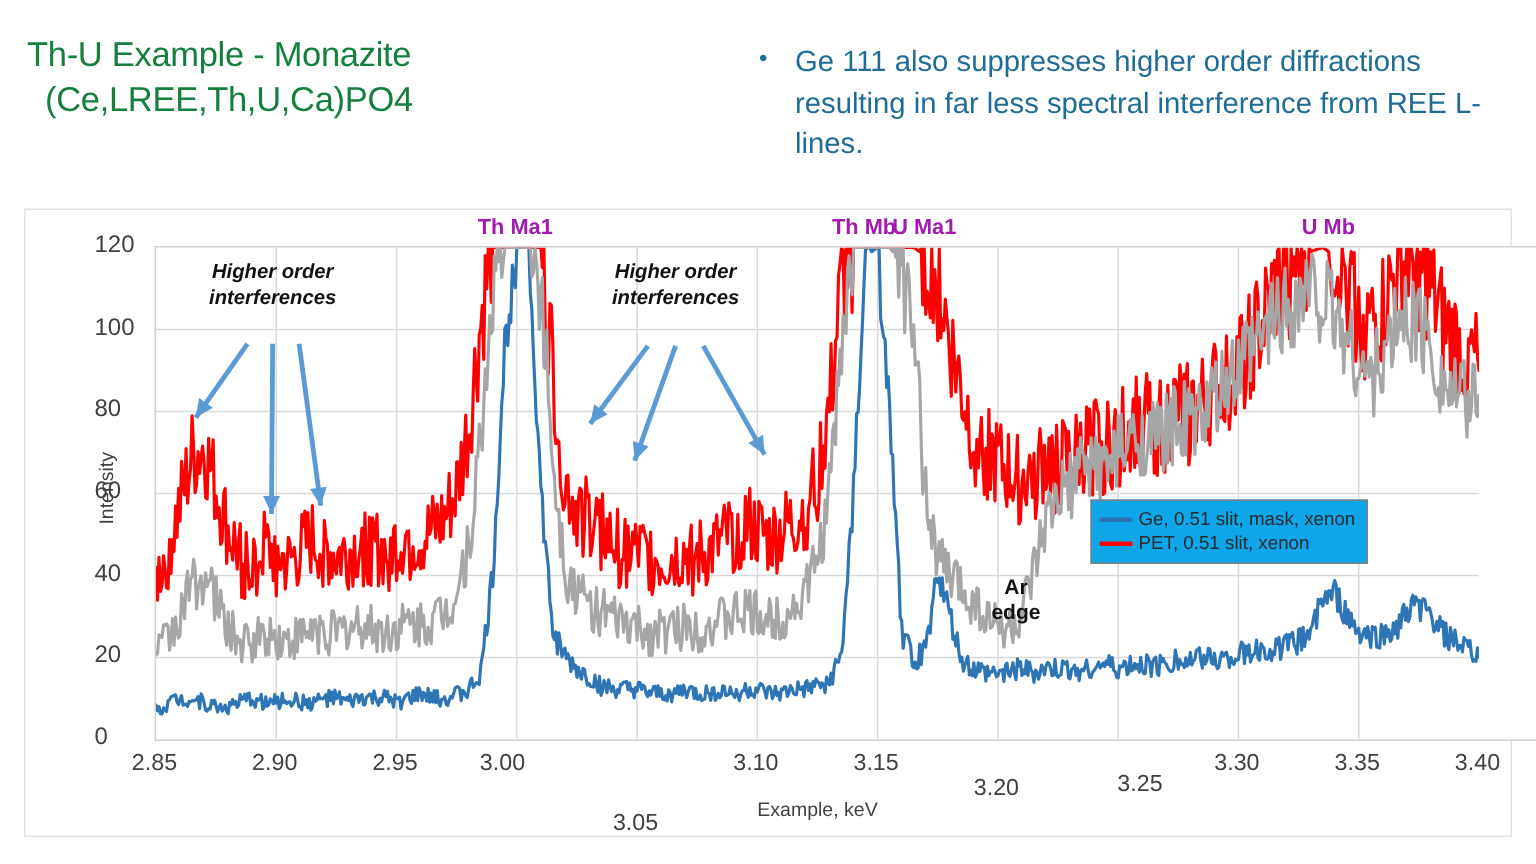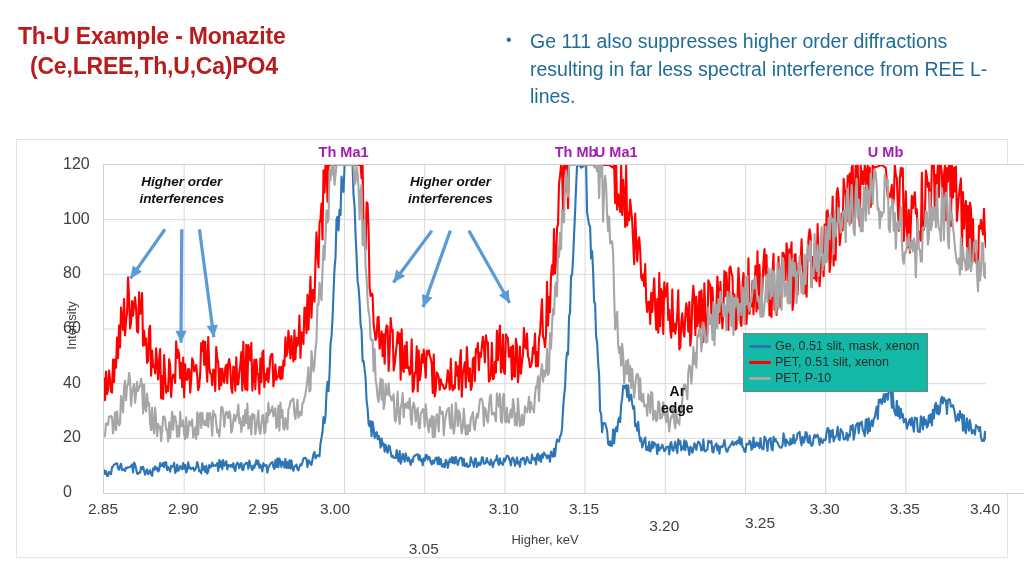--- a/index.html
+++ b/index.html
@@ -6,22 +6,22 @@
   body{
     width:1024px;height:576px;background:#ffffff;overflow:hidden;
     font-family:"Liberation Sans", sans-serif;
     -webkit-font-smoothing:antialiased;
   }
   .slide{position:relative;width:1024px;height:576px;}
 
   
   .title{
     position:absolute;left:18px;top:22px;width:470px;
-    font-size:23px;font-weight:bold;line-height:1.30;
-    color:#b91c1c;letter-spacing:-0.2px;
+    font-size:23px;font-weight:normal;line-height:1.30;
+    color:#15803d;letter-spacing:-0.2px;
   }
   .title .l2{display:block;padding-left:12px;}
 
   .bullet-block{
     position:absolute;left:506px;top:28px;width:500px;
     color:#1F6C96;font-size:19.5px;line-height:1.42;
   }
   .bullet-row{display:flex;align-items:flex-start;}
   .bullet-dot{
     flex:0 0 24px;font-size:16px;line-height:1.5;color:#1F6C96;text-align:left;
@@ -67,22 +67,22 @@
   .plot svg{display:block;}
 
   
   .peaklab{
     position:absolute;top:4px;font-size:14.5px;font-weight:bold;color:#a21caf;
     white-space:nowrap;transform:translateX(-50%);
   }
 
   
   .legend{
-    position:absolute;left:726px;top:193px;
-    border:1px solid #7f7f7f;background:#14b8a6;
+    position:absolute;left:710px;top:193px;
+    border:1px solid #7f7f7f;background:#0ea5e9;
     padding:4px 7px 5px 5px;box-sizing:border-box;
   }
   .leg-row{display:flex;align-items:center;height:16px;}
   .leg-swatch{width:22px;height:3px;margin-right:4px;flex:0 0 22px;border-radius:1px;}
   .leg-txt{font-size:12.5px;color:#2b2b2b;white-space:nowrap;}
 </style>
 </head>
 <body>
 
 <div class="slide">
@@ -120,21 +120,21 @@
           <div class="xlab" style="left: 232px;">3.00</div>
           <div class="xlab" style="left: 320.727px; margin-top: 40px;">3.05</div>
           <div class="xlab" style="left: 400.909px;">3.10</div>
           <div class="xlab" style="left: 481.091px;">3.15</div>
           <div class="xlab" style="left: 561.273px; margin-top: 17px;">3.20</div>
           <div class="xlab" style="left: 657px; margin-top: 14px;">3.25</div>
           <div class="xlab" style="left: 721.636px;">3.30</div>
           <div class="xlab" style="left: 801.818px;">3.35</div>
           <div class="xlab" style="left: 882px;">3.40</div>
         </div>
-      <div class="xaxis-title">Higher, keV</div>
+      <div class="xaxis-title">Example, keV</div>
 
       <div id="peaklabels">
           <div class="peaklab" style="left: 326.545px;">Th Ma1</div>
           <div class="peaklab" style="left: 559.073px;">Th Mb</div>
           <div class="peaklab" style="left: 599.164px;">U Ma1</div>
           <div class="peaklab" style="left: 868.575px;">U Mb</div>
         </div>
 
       <div class="plot" id="plot">
         <svg id="chart-svg" width="882" height="328" viewBox="0 0 882 328">
@@ -201,22 +201,18 @@
 
       <div class="legend" id="legend">
           <div class="leg-row">
             <span class="leg-swatch" style="background: rgb(46, 117, 182);"></span>
             <span class="leg-txt">Ge, 0.51 slit, mask, xenon</span>
           </div>
           <div class="leg-row">
             <span class="leg-swatch" style="background: rgb(255, 0, 0);"></span>
             <span class="leg-txt">PET, 0.51 slit, xenon</span>
           </div>
-          <div class="leg-row">
-            <span class="leg-swatch" style="background: rgb(166, 166, 166);"></span>
-            <span class="leg-txt">PET, P-10</span>
-          </div>
         </div>
 
     </div>
   </div>
 
 </div>
 
 </body></html>

